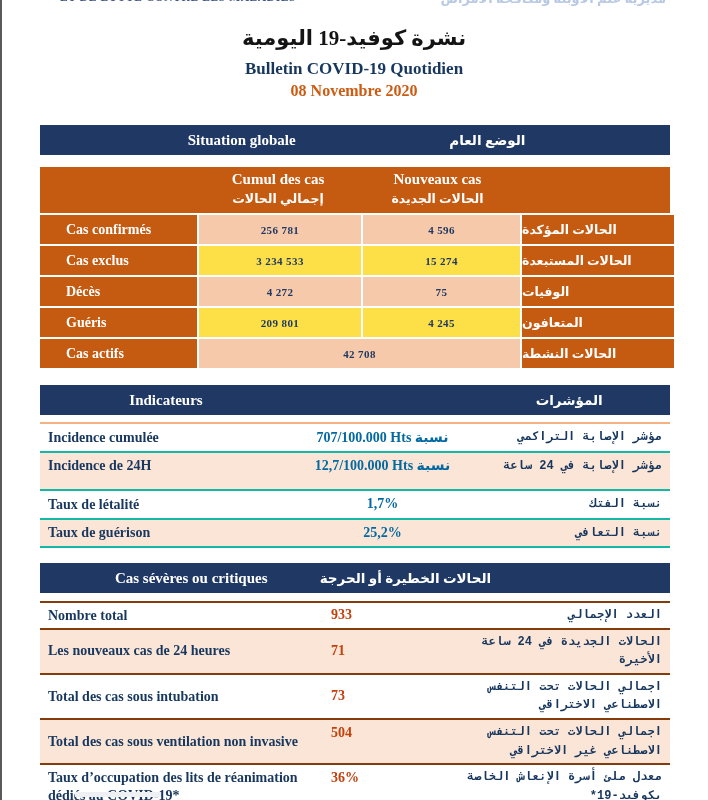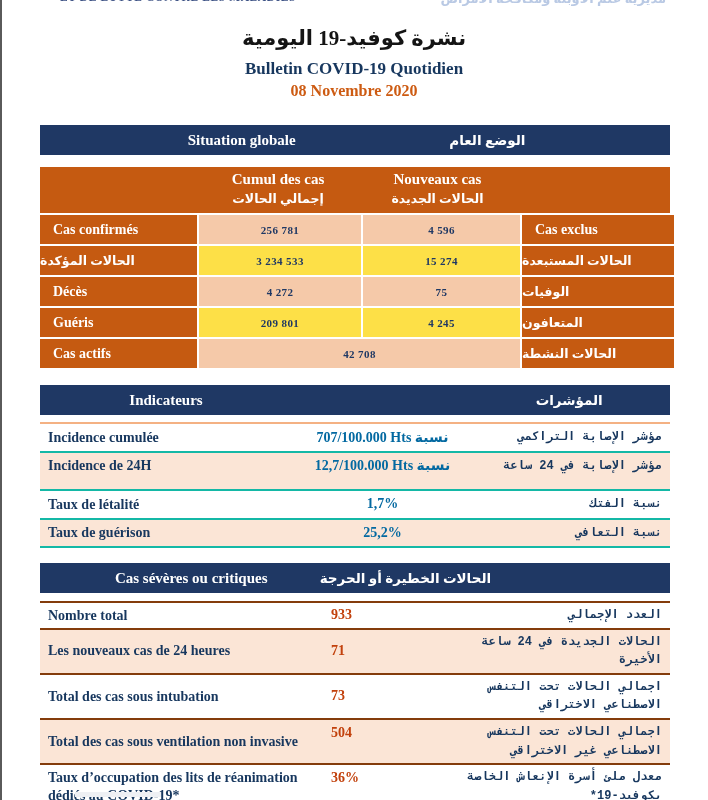--- a/index.html
+++ b/index.html
@@ -50,21 +50,21 @@
     position:relative;margin-top:12px;height:46px;background:#C55A11;
   }
   .ch-block{position:absolute;top:0;height:100%;text-align:center;color:#fff;}
   .ch-fr{font-size:15px;font-weight:bold;margin-top:4px;}
   .ch-ar{font-size:12.5px;font-weight:bold;margin-top:3px;}
   .t1-grid{
     display:grid;grid-template-columns:157px 162px 157px 152px;
     gap:2px;margin-top:2px;background:#fff;
   }
   .cell{min-height:29px;display:flex;align-items:center;}
-  .lab{background:#C55A11;color:#fff;font-weight:bold;font-size:14px;padding-left:13px;}
+  .lab{background:#C55A11;color:#fff;font-weight:bold;font-size:14px;padding-left:26px;}
   .arlab{background:#C55A11;color:#fff;font-weight:bold;font-size:12.5px;
     justify-content:flex-end;padding-right:10px;}
   .val{justify-content:center;color:#1F3864;font-weight:bold;font-size:11px;letter-spacing:.4px;}
   .v-dark{background:#F5C9A9;}
   .v-light{background:#fde047;}
   .span2{grid-column:2 / 4;}
 
   
   .t2{top:385px;}
   .t3{top:563px;}
@@ -114,23 +114,23 @@
         <div class="ch-fr">Nouveaux cas</div>
         <div class="ch-ar" dir="rtl">الحالات الجديدة</div>
       </div>
     </div>
 
     <div class="t1-grid">
 
       <div class="cell lab">Cas confirmés</div>
       <div class="cell val v-dark">256 781</div>
       <div class="cell val v-dark">4 596</div>
+      <div class="cell arlab" dir="rtl">الحالات المؤكدة</div>
+
       <div class="cell lab">Cas exclus</div>
-
-      <div class="cell arlab" dir="rtl">الحالات المؤكدة</div>
       <div class="cell val v-light">3 234 533</div>
       <div class="cell val v-light">15 274</div>
       <div class="cell arlab" dir="rtl">الحالات المستبعدة</div>
 
       <div class="cell lab">Décès</div>
       <div class="cell val v-dark">4 272</div>
       <div class="cell val v-dark">75</div>
       <div class="cell arlab" dir="rtl">الوفيات</div>
 
       <div class="cell lab">Guéris</div>

